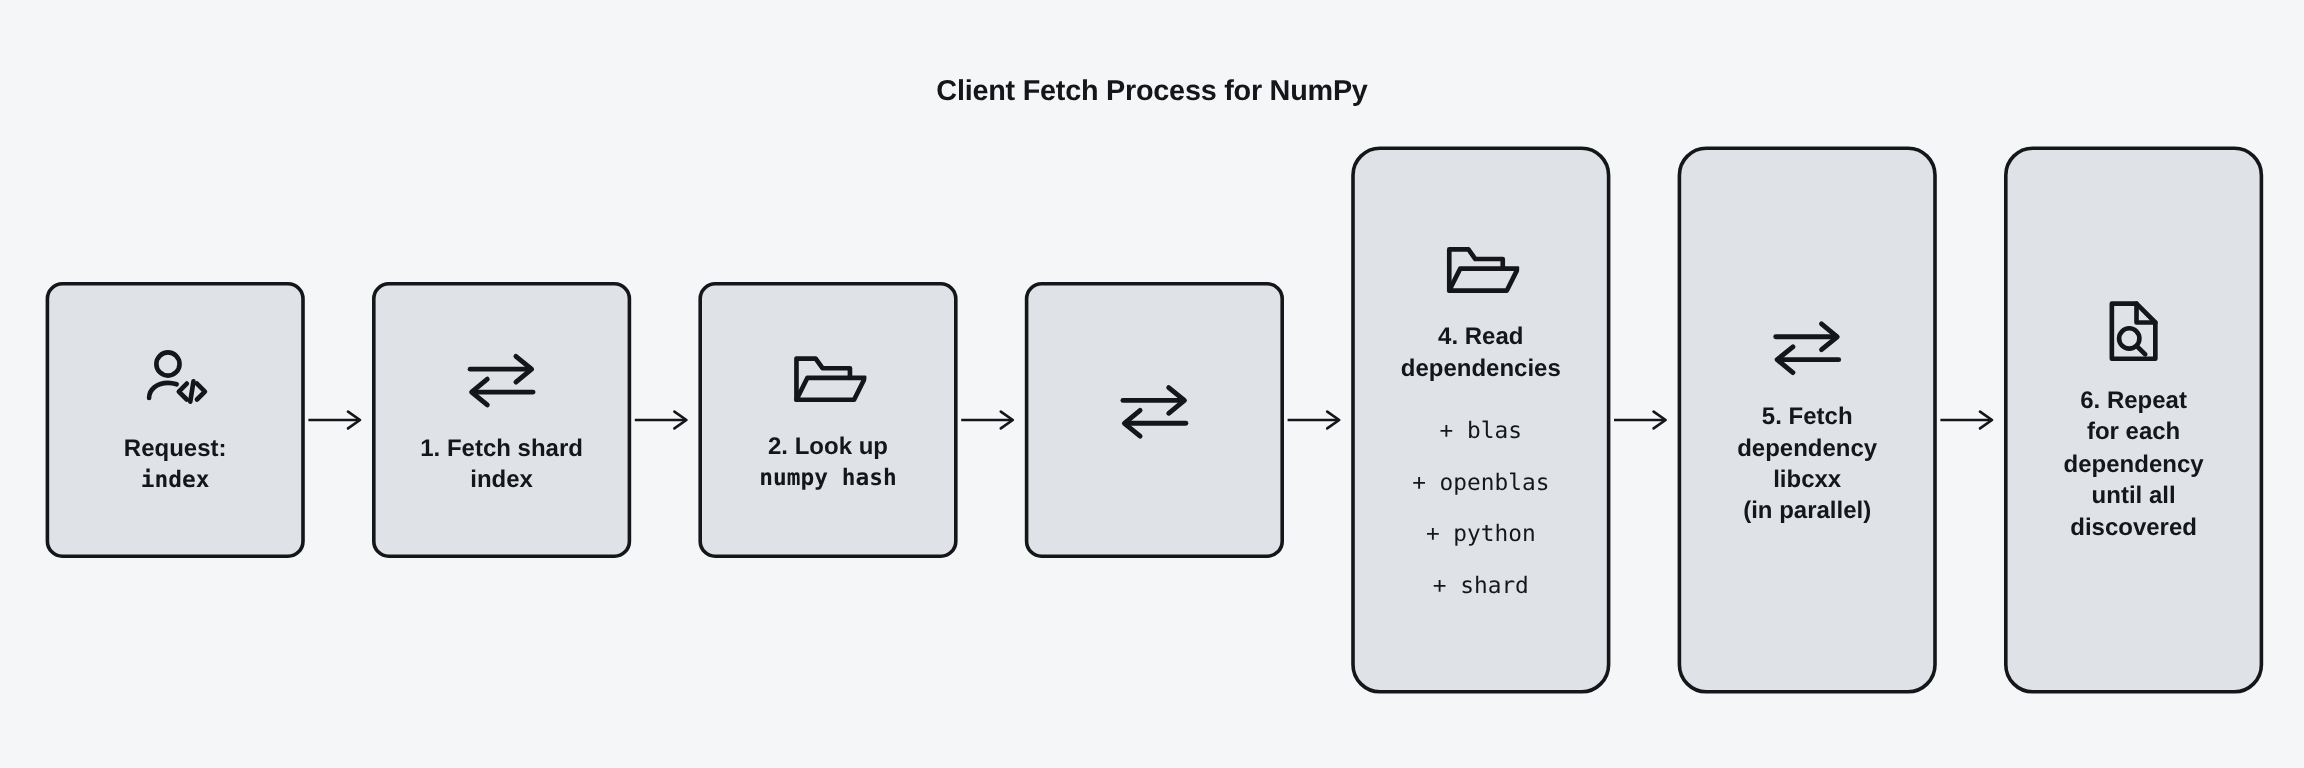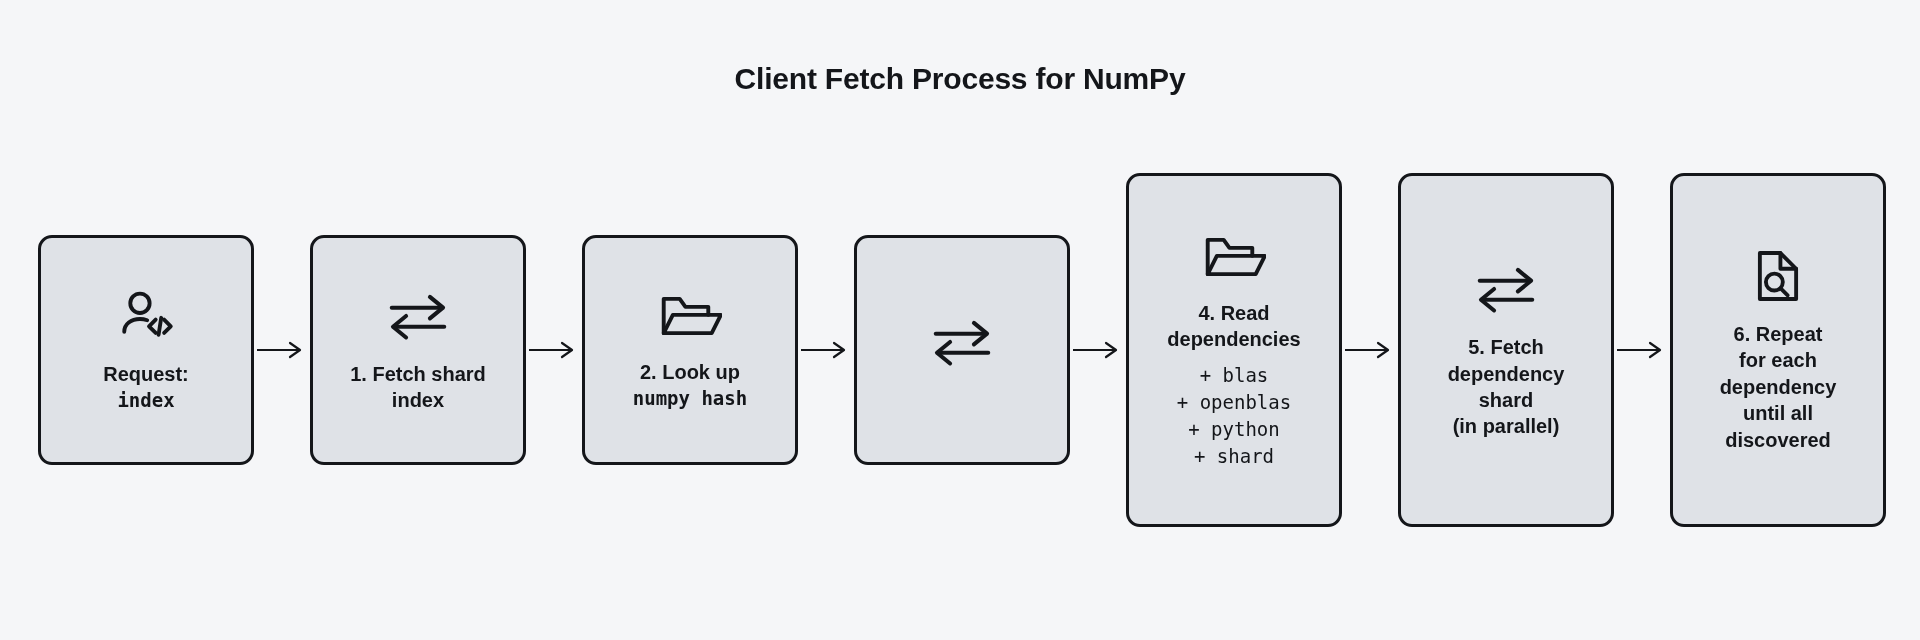--- a/index.html
+++ b/index.html
@@ -17,21 +17,21 @@
     position: relative;
     width: 1920px;
     height: 640px;
   }
   #diagram-title {
     position: absolute;
     top: 62px;
     left: 0;
     width: 1920px;
     text-align: center;
-    font-size: 30px;
+    font-size: 24px;
     font-weight: bold;
     color: #14161a;
     letter-spacing: -0.2px;
   }
   #flow-row {
     position: absolute;
     top: 150px;
     left: 38px;
     width: 1844px;
     height: 400px;
@@ -51,21 +51,22 @@
     justify-content: center;
     padding: 10px 8px;
     flex: 0 0 auto;
   }
   .step-box.short {
     width: 216px;
     height: 230px;
   }
   .step-box.tall {
     width: 216px;
-    height: 354px;
+    height: 456px;
+    border-radius: 24px;
   }
   .box-icon {
     display: block;
     margin-bottom: 16px;
     line-height: 0;
   }
   .box-icon svg {
     display: block;
   }
   .box-label {
@@ -83,20 +84,21 @@
   .dep-list {
     margin-top: 10px;
     font-family: "DejaVu Sans Mono", "Liberation Mono", monospace;
     font-size: 19px;
     color: #14161a;
     text-align: center;
     line-height: 1.42;
   }
   .dep-item {
     white-space: pre;
+    margin-top: 16px;
   }
   .connector {
     flex: 0 0 auto;
     width: 56px;
     height: 24px;
     display: flex;
     align-items: center;
     justify-content: center;
   }
   .connector svg {
@@ -226,21 +228,21 @@
         <svg width="62" height="58" viewBox="0 0 52 48" fill="none" stroke="#14161a" stroke-width="3.4" stroke-linecap="round" stroke-linejoin="round">
           <line x1="4" y1="17" x2="46" y2="17"></line>
           <polyline points="36,8 47,17 36,26"></polyline>
           <line x1="48" y1="33" x2="6" y2="33"></line>
           <polyline points="16,24 5,33 16,42"></polyline>
         </svg>
       </span>
       <div class="box-label">
         <div>5. Fetch</div>
         <div>dependency</div>
-        <div>shard</div>
+        <div>libcxx</div>
         <div>(in parallel)</div>
       </div>
     </div>
 
     <div class="connector">
       <svg width="50" height="20" viewBox="0 0 50 20" fill="none" stroke="#14161a" stroke-width="2.2" stroke-linecap="round" stroke-linejoin="round">
         <line x1="0" y1="10" x2="42" y2="10"></line>
         <polyline points="33,3 43,10 33,17"></polyline>
       </svg>
     </div>

